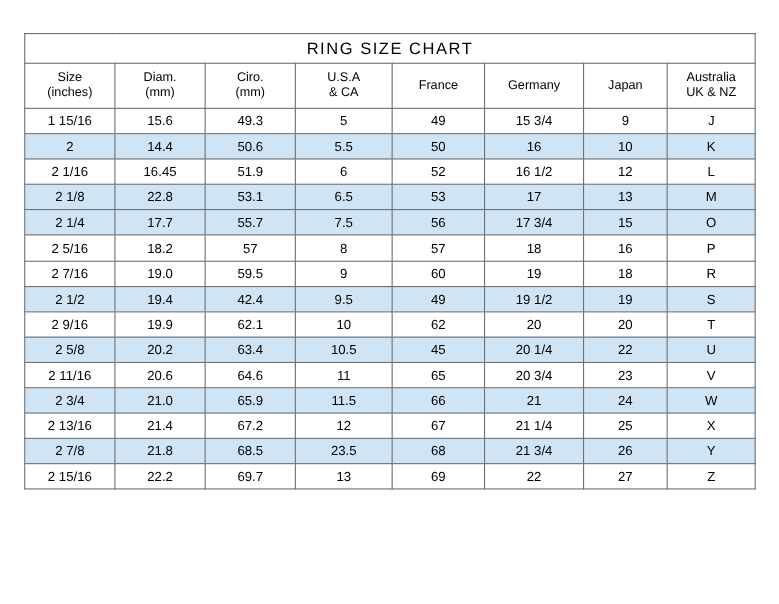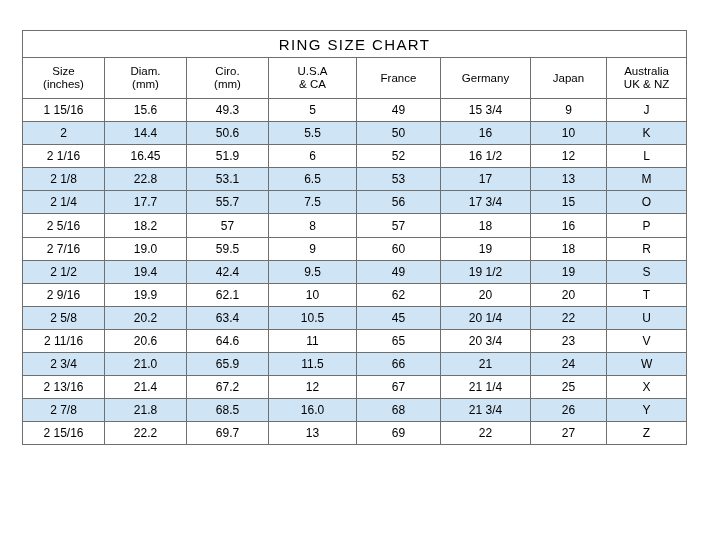--- a/index.html
+++ b/index.html
@@ -250,21 +250,21 @@
           <td>12</td>
           <td>67</td>
           <td>21 1/4</td>
           <td>25</td>
           <td>X</td>
         </tr>
         <tr class="data-row shaded">
           <td>2 7/8</td>
           <td>21.8</td>
           <td>68.5</td>
-          <td>16.0</td>
+          <td>23.5</td>
           <td>68</td>
           <td>21 3/4</td>
           <td>26</td>
           <td>Y</td>
         </tr>
         <tr class="data-row plain">
           <td>2 15/16</td>
           <td>22.2</td>
           <td>69.7</td>
           <td>13</td>

